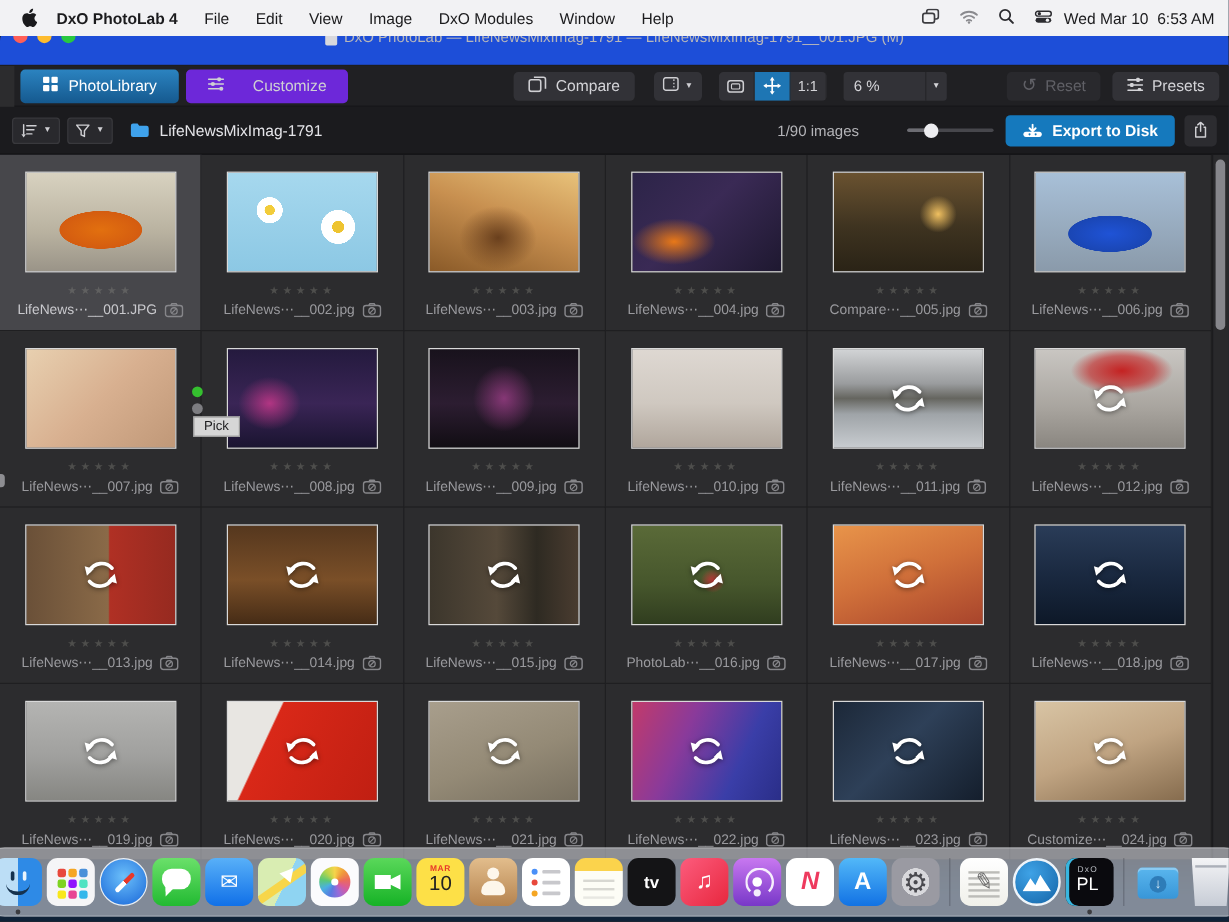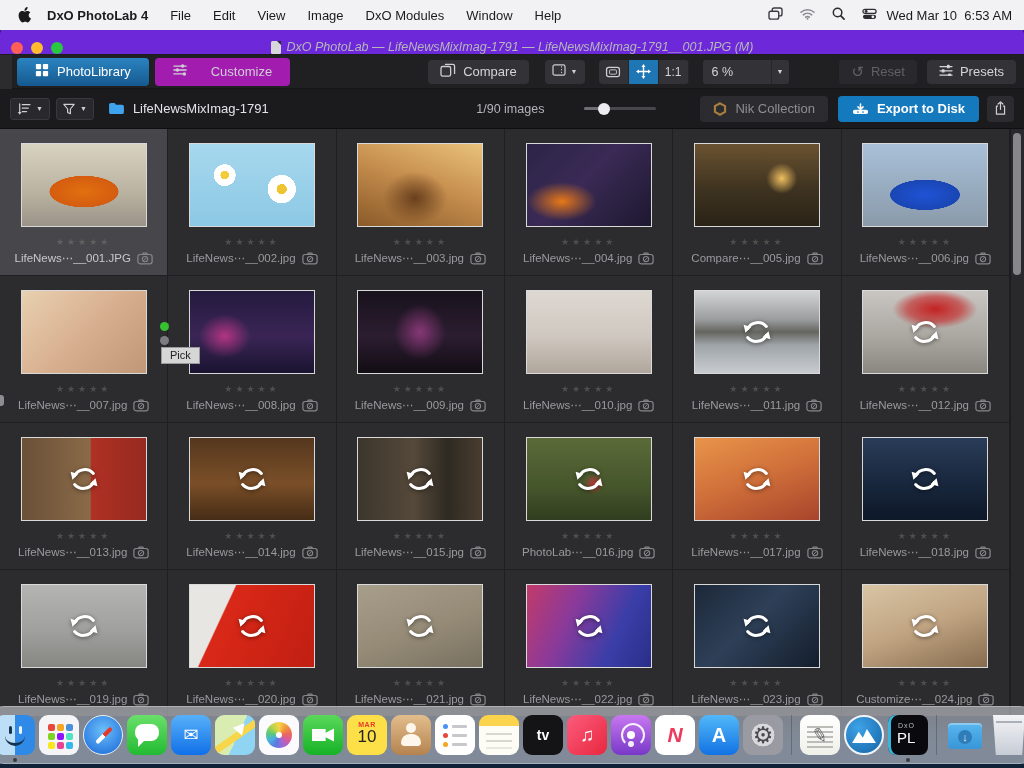--- a/index.html
+++ b/index.html
@@ -11,34 +11,34 @@
   .menubar .apple { margin:0 16px 0 6px; display:flex; }
   .menubar .appname { font-weight:700; margin-right:22px; }
   .menubar .menu-item { margin-right:22px; }
   .menubar .spacer { flex:1; }
   .menubar .status { display:flex; align-items:center; gap:17px; margin-right:8px; }
   .menubar .clock { font-size:13px; margin-left:2px; white-space:pre; }
 
   
   .window { position:absolute; top:24px; left:0; width:1024px; height:692px; background:#2c2c2e; border-radius:10px 10px 0 0; overflow:hidden; box-shadow:0 10px 30px rgba(0,0,0,.5); }
 
-  .titlebar { height:31px; background:#6d28d9; display:flex; align-items:flex-end; position:relative; border-bottom:1px solid #1d1d1f;font-style:italic; }
+  .titlebar { height:31px; background:#1d4ed8; display:flex; align-items:flex-start; position:relative; border-bottom:1px solid #1d1d1f; }
   .traffic { display:flex; gap:8px; margin-left:11px; }
   .traffic span { width:12px; height:12px; border-radius:50%; display:block; }
   .tl-close{ background:#ff5f57; } .tl-min{ background:#febc2e; } .tl-zoom{ background:#28c840; }
   .title-wrap { position:absolute; left:0; right:0; text-align:center; display:flex; align-items:center; justify-content:center; gap:6px; pointer-events:none; }
   .doc-icon { width:10px; height:13px; background:#d8d8dc; border-radius:1.5px; position:relative; }
   .doc-icon::after { content:""; position:absolute; right:0; top:0; border:2.5px solid #2a2a2c; border-left-color:transparent; border-bottom-color:transparent; }
   .title-text { font-size:12.5px; color:#b6b6ba; }
 
   
   .toolbar1 { height:34px; background:#202023; display:flex; align-items:center; border-bottom:1px solid #161618;margin-left:12px; }
   .tab { height:28px; margin:0 0 0 5px; padding:0 18px; display:flex; align-items:center; gap:8px; border-radius:4px; font-size:13px; }
   .tab.active { background:linear-gradient(180deg,#2b83c0,#15598f); color:#fff; }
-  .tab.inactive { background:#a21caf; color:#cfcfd3; margin-left:6px;gap:24px; }
+  .tab.inactive { background:#6d28d9; color:#cfcfd3; margin-left:6px;gap:24px; }
   .tb-btn { height:24px; background:#323237; border-radius:4px; color:#d4d4d8; font-size:13px; display:flex; align-items:center; gap:7px; padding:0 12px; }
   .compare { margin-left:138px; }
   .panel-btn { margin-left:16px; padding:0 7px; gap:5px; }
   .caret { font-size:7px; color:#cfcfd3; }
   .seg-group { display:flex; margin-left:14px; border-radius:4px; overflow:hidden; }
   .seg { height:24px; width:30px; background:#323237; display:flex; align-items:center; justify-content:center; color:#d4d4d8; font-size:12px; border-right:1px solid #26262a; }
   .seg.active { background:#1e76b4; }
   .zoom-select { margin-left:14px; width:86px; height:24px; background:#323237; border-radius:3px; display:flex; align-items:center; font-size:12.5px; color:#d4d4d8; padding-left:9px; }
   .zoom-select .zcaret { margin-left:auto; width:18px; height:24px; display:flex; align-items:center; justify-content:center; border-left:1px solid #26262a; font-size:7px; }
   .reset-btn { margin-left:auto; background:#29292d; color:#606066; }
@@ -319,26 +319,20 @@
       <svg viewBox="0 0 18 14" width="17" height="13">
           <path d="M1 3a2 2 0 0 1 2-2h4l1.5 2H15a2 2 0 0 1 2 2v6a2 2 0 0 1-2 2H3a2 2 0 0 1-2-2Z" fill="#3fa2ec"></path>
         </svg>
       <span>LifeNewsMixImag-1791</span>
     </div>
     <span class="count">1/90 images</span>
     <div class="size-slider">
       <span class="fill"></span>
         <span class="knob"></span>
     </div>
-    <div class="nik-btn">
-      <svg viewBox="0 0 16 16" width="14" height="14">
-          <polygon points="8,1.5 13.8,4.8 13.8,11.2 8,14.5 2.2,11.2 2.2,4.8" fill="none" stroke="#a87e3e" stroke-width="2.4"></polygon>
-        </svg>
-      <span>Nik Collection</span>
-    </div>
     <div class="export-btn">
       <svg viewBox="0 0 20 14" width="17" height="12">
           <path d="M10 1v6M7 4.5 10 7.5l3-3" stroke="#fff" stroke-width="1.8" fill="none" stroke-linecap="round" stroke-linejoin="round"></path>
           <rect x="1" y="8" width="18" height="5" rx="2.5" fill="#fff"></rect>
           <circle cx="7" cy="10.5" r="1" fill="#1579bd"></circle>
           <circle cx="13" cy="10.5" r="1" fill="#1579bd"></circle>
         </svg>
       <span>Export to Disk</span>
     </div>
     <div class="share-btn">

